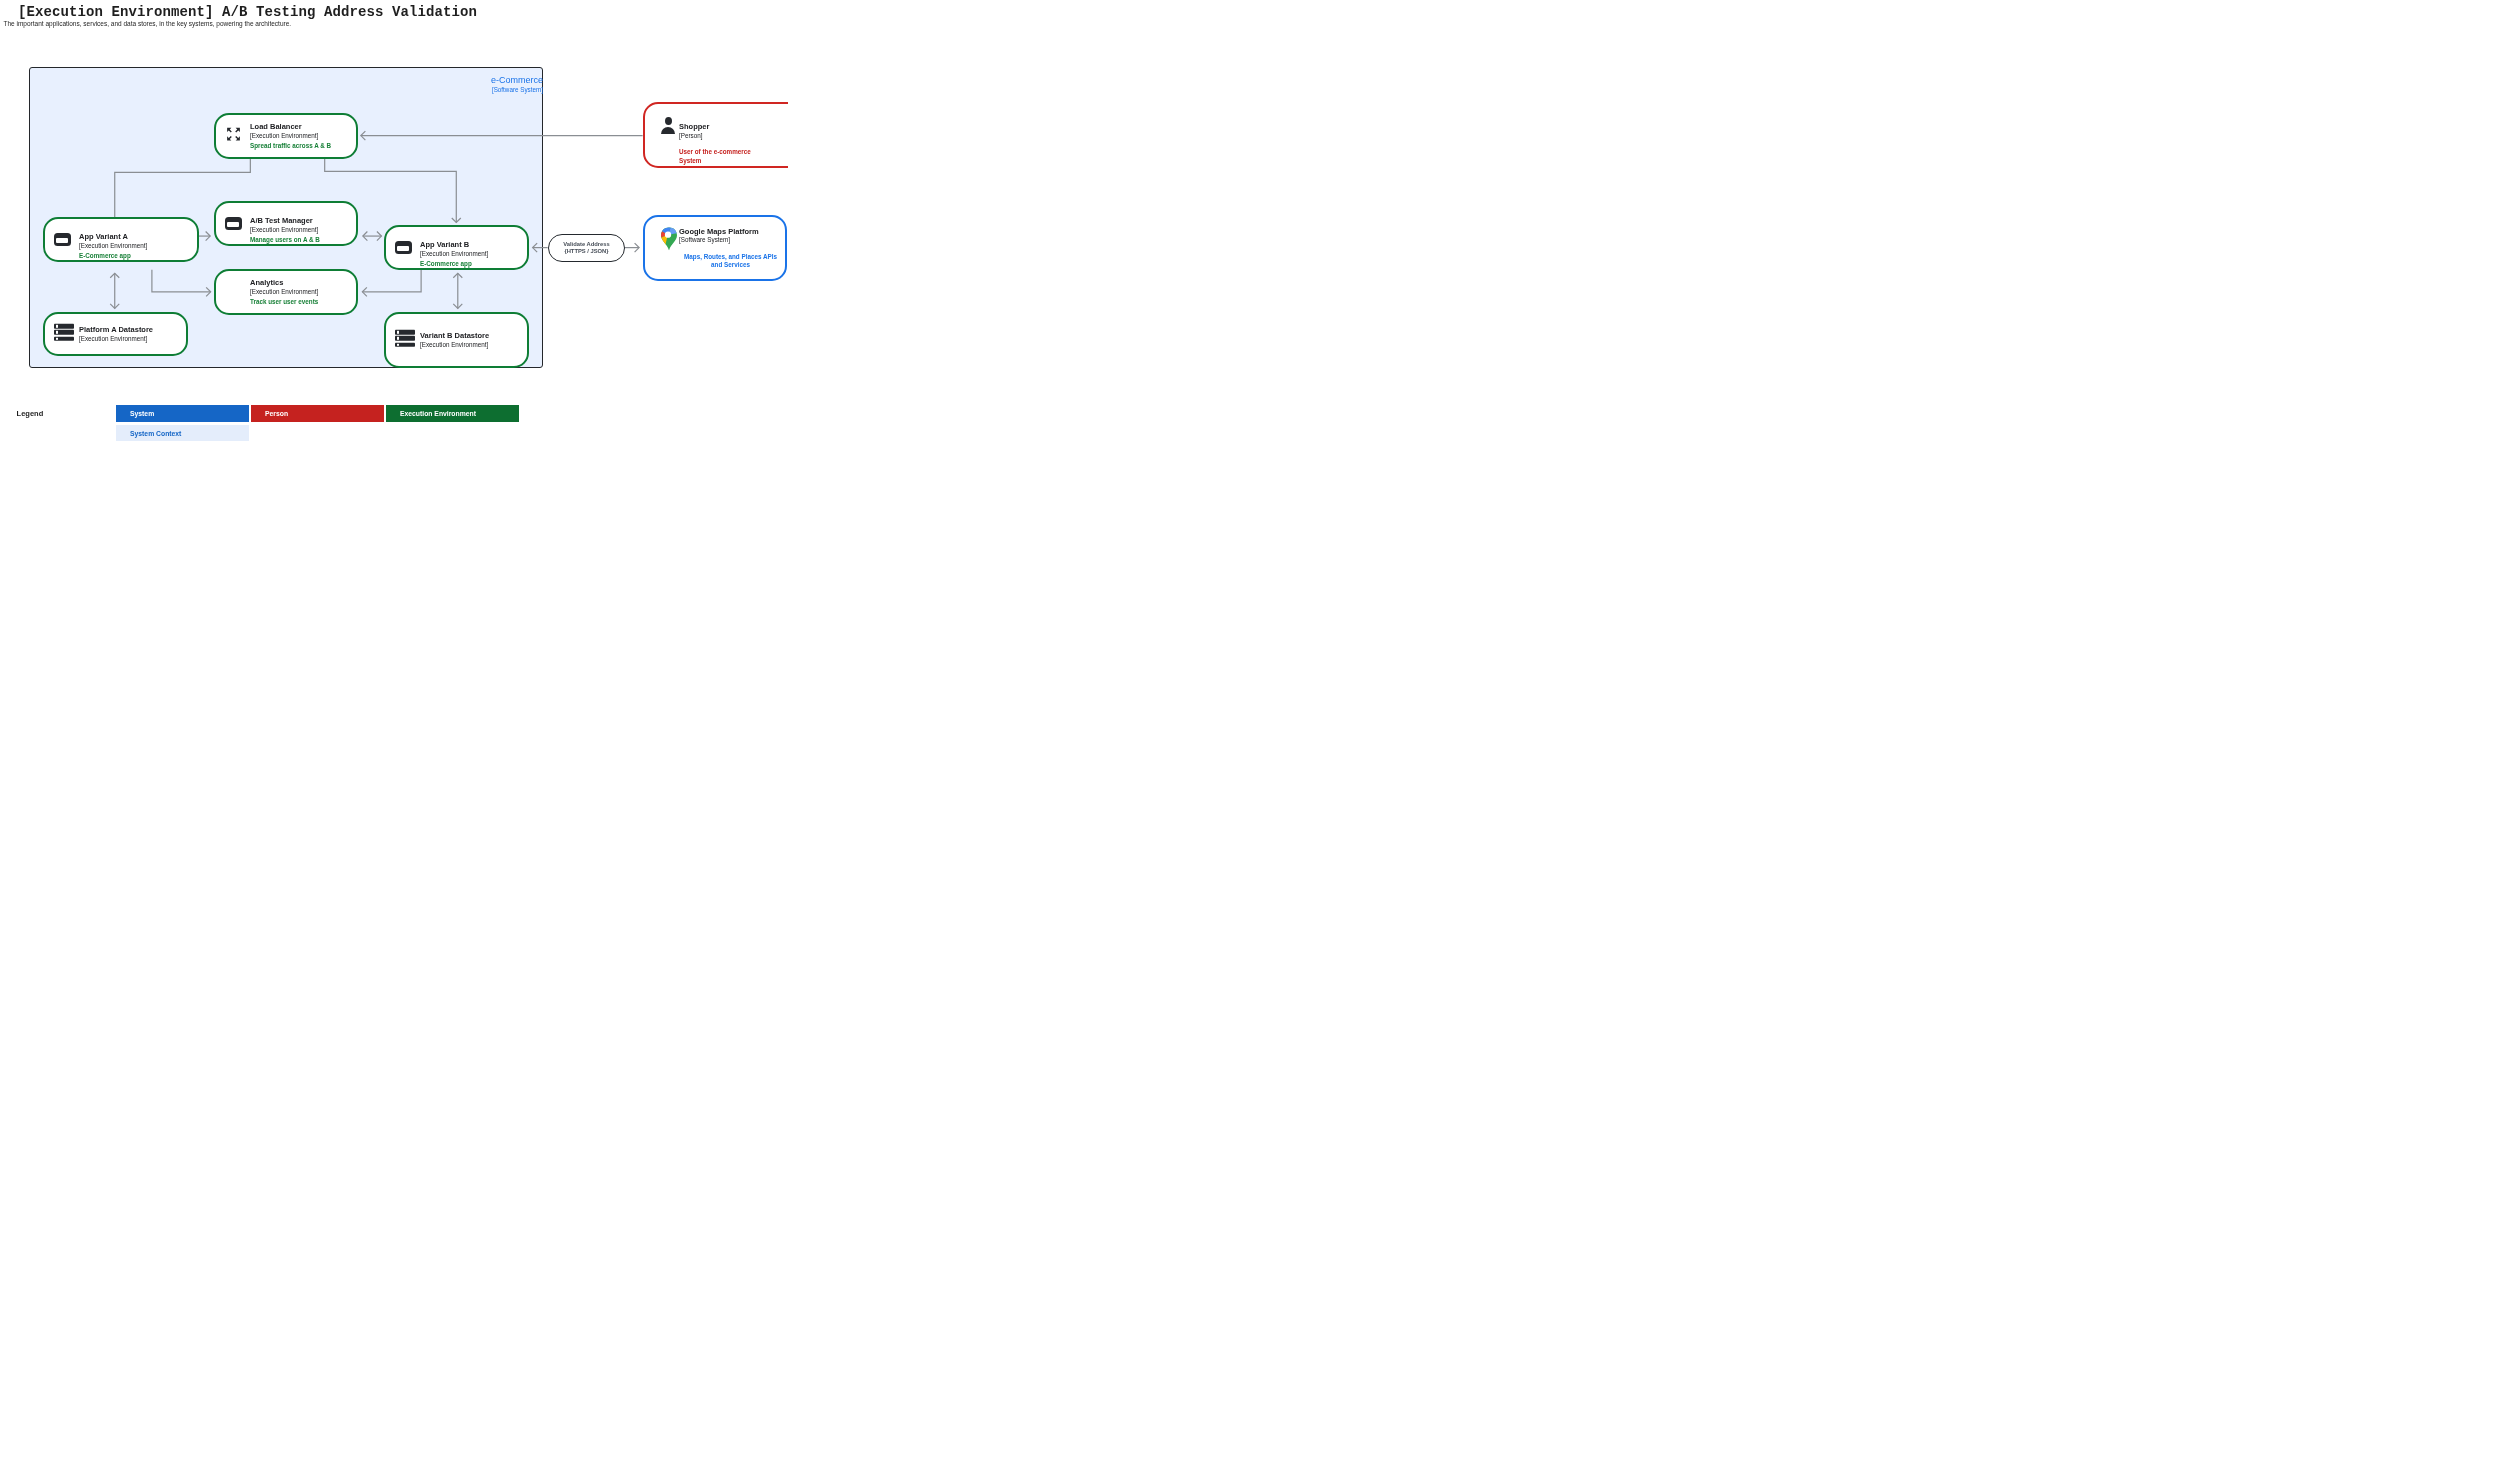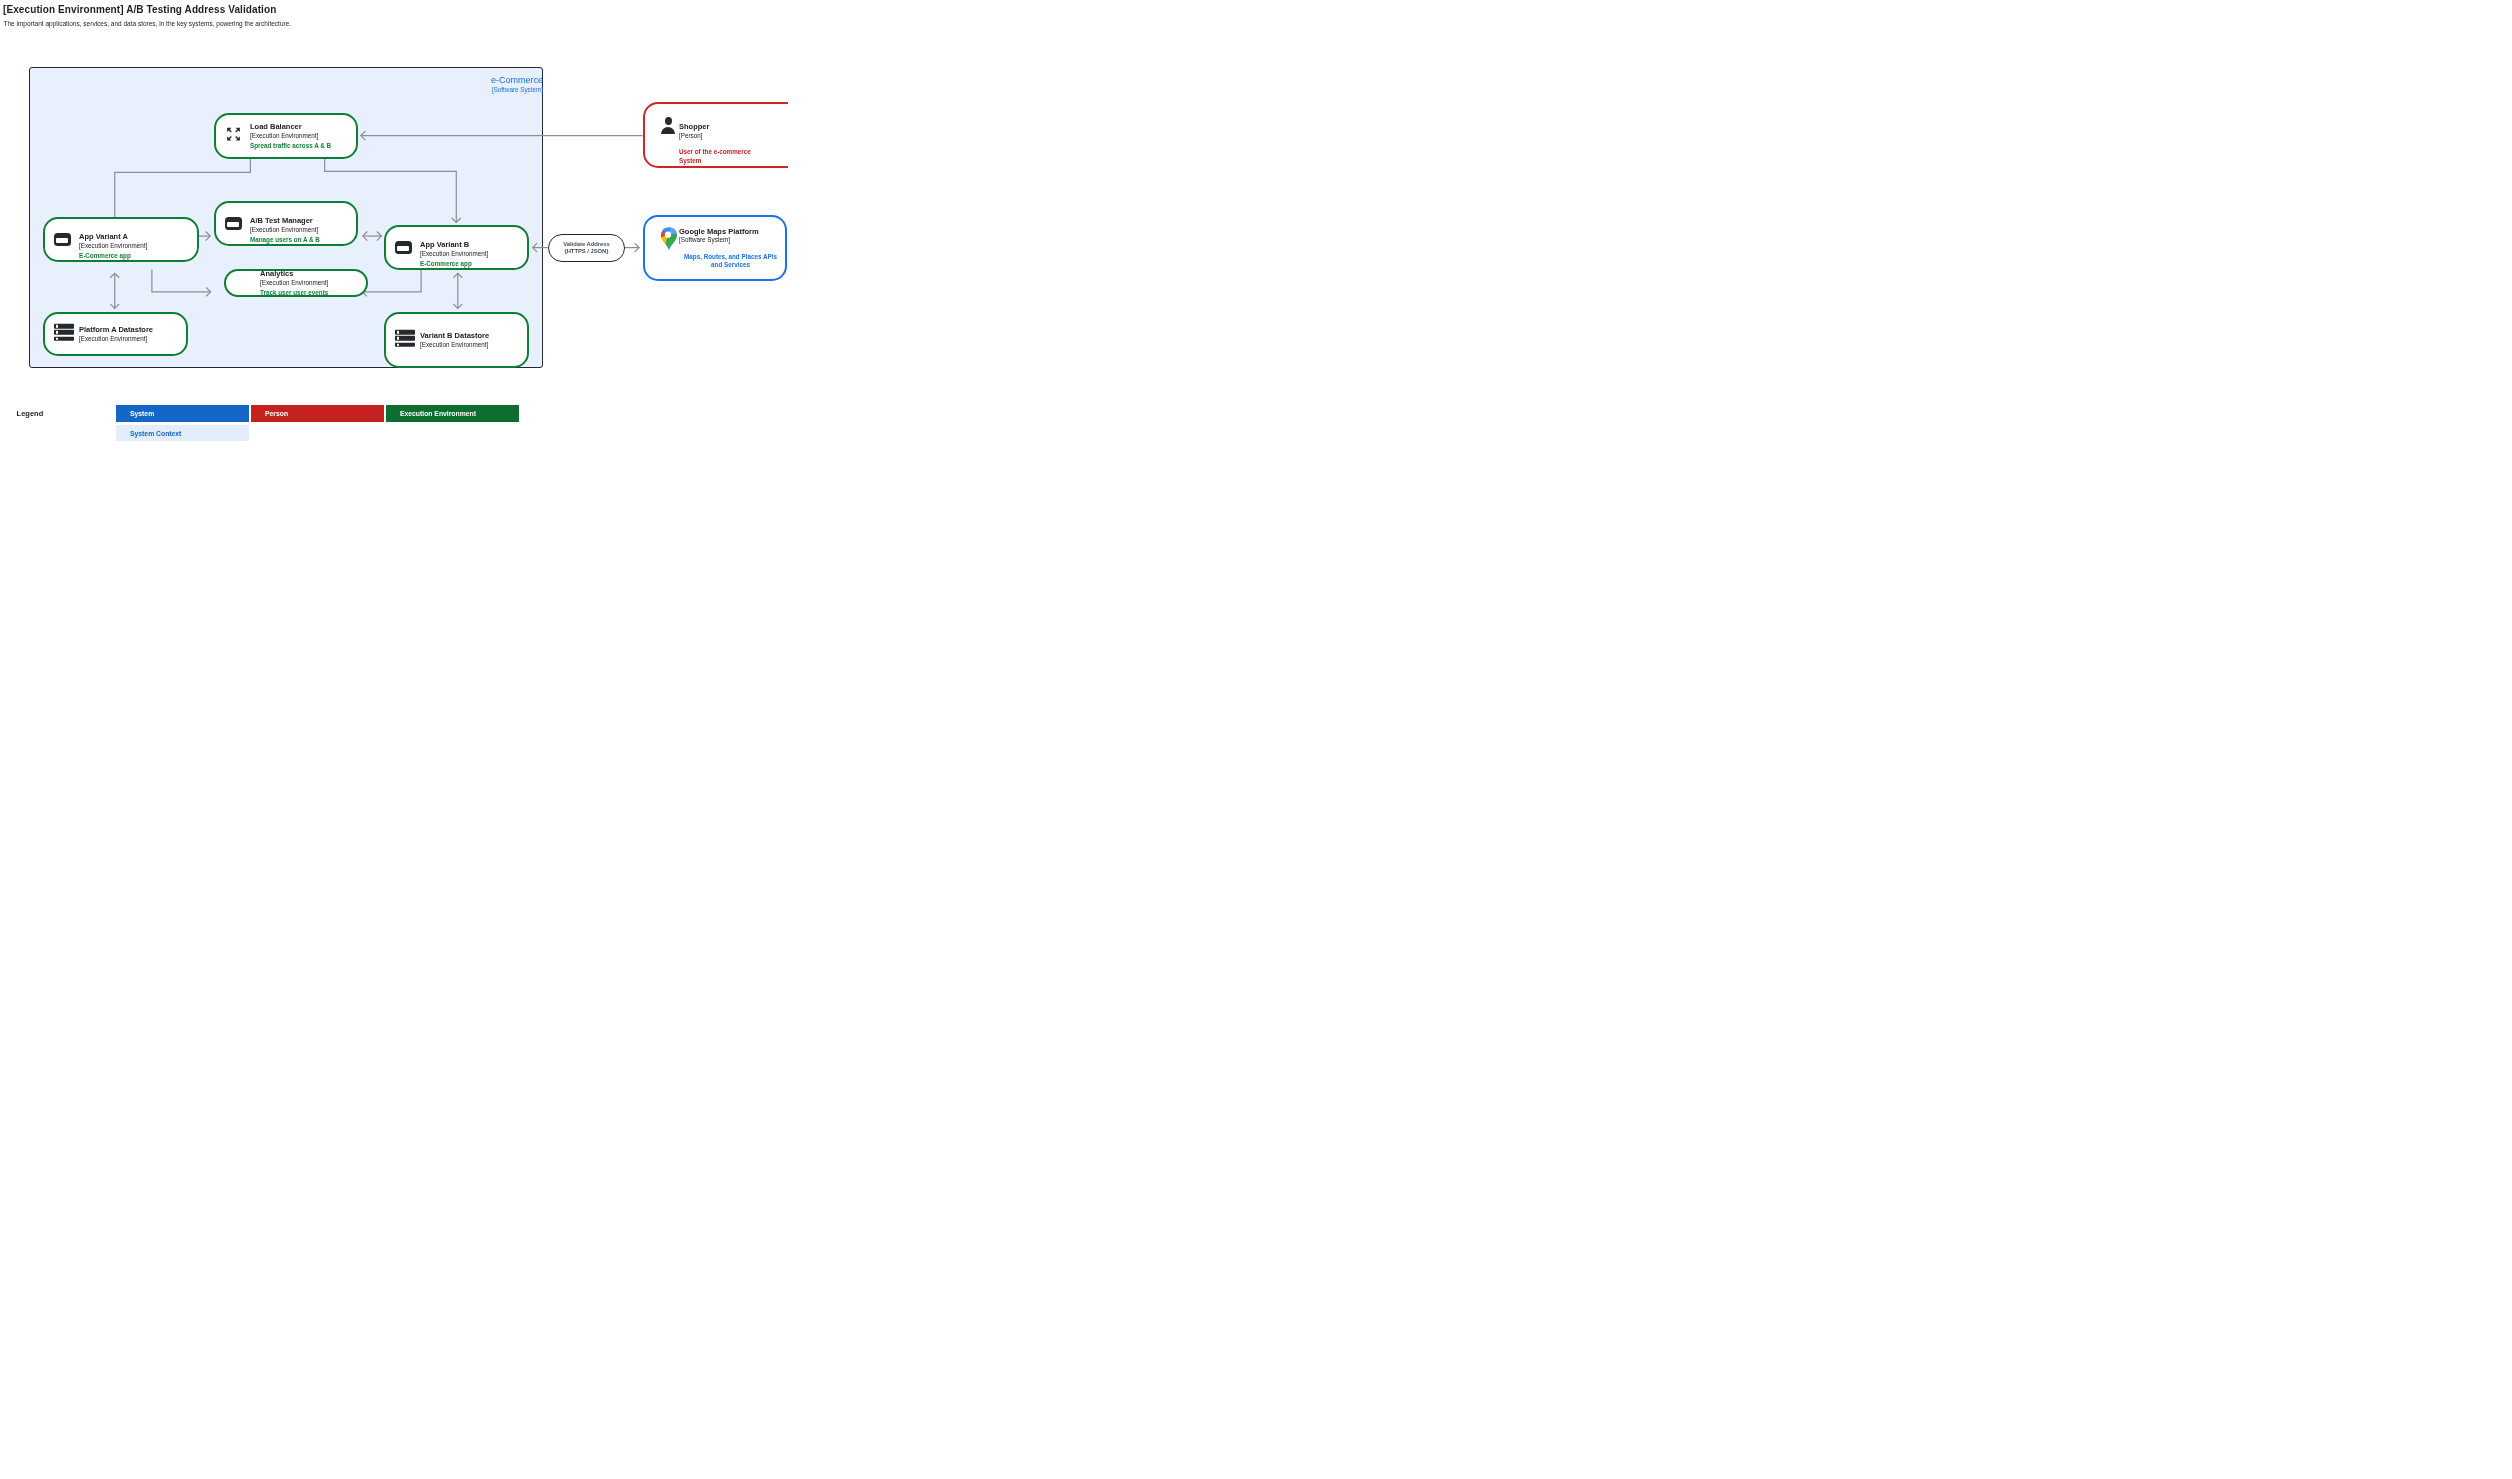--- a/index.html
+++ b/index.html
@@ -1,20 +1,20 @@
 <!DOCTYPE html>
 <html style="--accent_blue: #1a73e8; --accent_red: #c5221f; --accent_green: #188038; --border_green: #0e7d35; --border_red: #d02622; --container_bg: #e8f0fe; --connector_gray: #8a8e93; --ink: #202124;font-size:8px"><head>
 <meta charset="utf-8">
 <style>
   html,body{margin:0;padding:0;background:#ffffff;}
   #canvas{
     position:relative;width:788px;height:441px;background:#ffffff;overflow:hidden;
     font-family:"Liberation Sans", sans-serif;color:var(--ink);
   }
-  .page-title{position:absolute;left:3px;top:3.5px;font-size:10px;font-weight:700;color:#1f1f1f;letter-spacing:0.1px;}
+  .page-title{position:absolute;left:18px;top:3.5px;font-size:14px;font-weight:700;color:#1f1f1f;letter-spacing:0.1px;font-family:Liberation Mono, monospace;}
   .page-subtitle{position:absolute;left:3.5px;top:19.6px;font-size:6.5px;color:#1f1f1f;}
 
   .context{
     position:absolute;left:29px;top:67px;width:514px;height:301px;
     background:var(--container_bg);border:1px solid #24272b;border-radius:3px;box-sizing:border-box;
   }
   .context-head{position:absolute;left:29px;top:75px;width:514px;text-align:right;pointer-events:none;}
   .context-title{font-size:9px;font-weight:500;color:var(--accent_blue);line-height:11px;}
   .context-meta{font-size:6.3px;color:var(--accent_blue);line-height:8.5px;}
 
@@ -148,21 +148,21 @@
     <span class="icon appwin">
         <i></i>
       </span>
     <div class="body">
       <div class="n-title">A/B Test Manager</div>
       <div class="n-meta">[Execution Environment]</div>
       <div class="n-desc desc-green">Manage users on A &amp; B</div>
     </div>
   </div>
 
-  <div class="node green" style="left:224px;top:269px;width:144px;height:28px">
+  <div class="node green" style="left:214px;top:269px;width:144px;height:46px">
     <div class="body">
       <div class="n-title">Analytics</div>
       <div class="n-meta">[Execution Environment]</div>
       <div class="n-desc desc-green">Track user user events</div>
     </div>
   </div>
 
   <div class="node green" style="left:43px;top:217px;width:156px;height:45px">
     <span class="icon appwin">
         <i></i>

